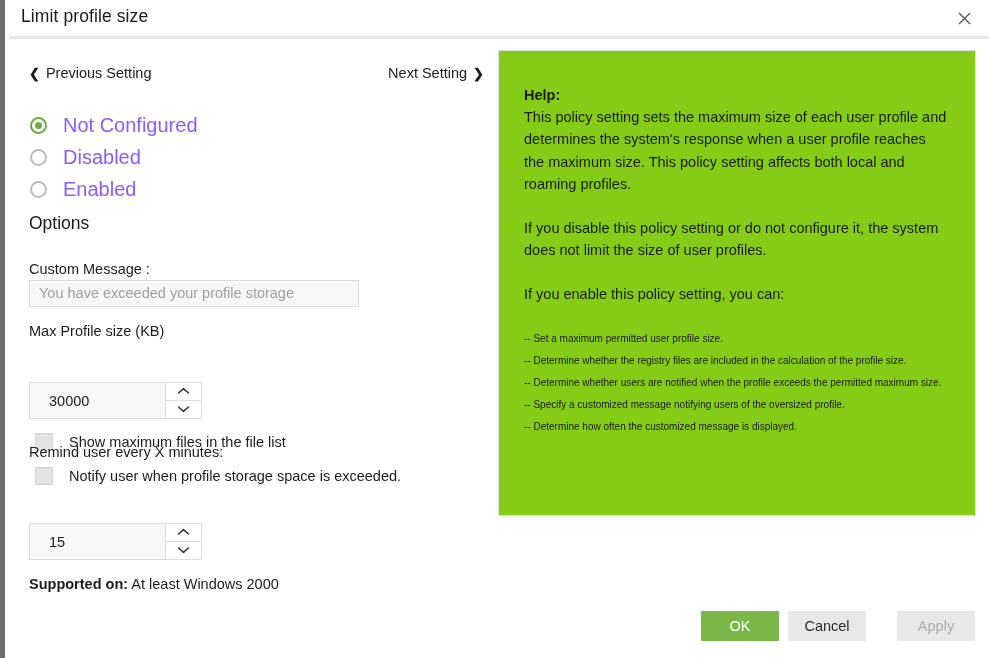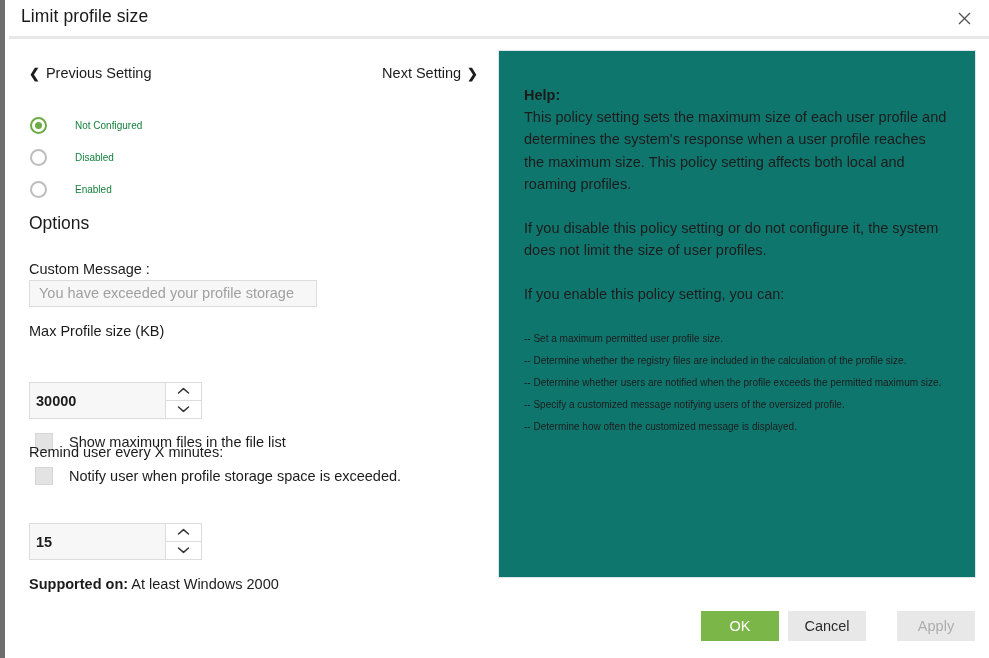--- a/index.html
+++ b/index.html
@@ -109,21 +109,21 @@
     font-size: 14.5px;
     color: #1c1c1c;
     white-space: nowrap;
     cursor: pointer;
     user-select: none;
     display: flex;
     align-items: center;
     gap: 6px;
   }
   .nav-prev { left: 0; }
-  .nav-next { right: 16px; margin-left: 37px; }
+  .nav-next { right: 10px; margin-left: 37px; }
   .chev {
     font-size: 13px;
     font-weight: bold;
     line-height: 1;
     position: relative;
     top: 0px;
   }
 
   
   .radio-group {
@@ -152,23 +152,23 @@
   .radio.checked { border-color: #6cab45; }
   .radio.checked::after {
     content: "";
     position: absolute;
     left: 3px; top: 3px;
     width: 7px; height: 7px;
     border-radius: 50%;
     background: #6cab45;
   }
   .radio-label {
-    margin-left: 28px;
-    font-size: 10px;
-    color: #15803d;
+    margin-left: 16px;
+    font-size: 20px;
+    color: #8b5cf6;
   }
 
   
   .options-heading {
     position: absolute;
     left: 22px;
     top: 174px;
     font-size: 17.5px;
     color: #1a1a1a;
   }
@@ -181,21 +181,21 @@
     white-space: nowrap;
   }
   .lbl-custom-message { top: 222px; }
   .lbl-max-profile    { top: 284px; }
   .lbl-remind         { top: 405px; }
 
   .text-input {
     position: absolute;
     left: 22px;
     top: 241px;
-    width: 288px;
+    width: 330px;
     height: 27px;
     border: 1px solid #dcdcdc;
     background: #f7f7f7;
     color: #a0a0a0;
     font-size: 14.5px;
     font-family: "Liberation Sans", sans-serif;
     padding: 0 6px 12px 9px;
     line-height: 25px;
     white-space: nowrap;
     overflow: hidden;
@@ -215,22 +215,21 @@
   .spin-value {
     width: 136px;
     border: 1px solid #dcdcdc;
     border-right: none;
     background: #f7f7f7;
     color: #1c1c1c;
     font-size: 14.5px;
     font-family: "Liberation Sans", sans-serif;
     display: flex;
     align-items: center;
-    padding-left: 6px;
-    font-weight: bold;
+    padding-left: 19px;
   }
   .spin-btns {
     width: 37px;
     display: flex;
     flex-direction: column;
   }
   .spin-btn {
     flex: 1 1 50%;
     border: 1px solid #dcdcdc;
     background: #ffffff;
@@ -279,22 +278,22 @@
     white-space: nowrap;
   }
   .supported b { font-weight: bold; }
 
   
   .help-panel {
     position: absolute;
     left: 491px;
     top: 11px;
     width: 478px;
-    height: 528px;
-    background: #0f766e;
+    height: 466px;
+    background: #84cc16;
     border: 1px solid #dde4e8;
     overflow: hidden;
   }
   .help-inner {
     padding: 33px 26px 0 25px;
   }
   .help-title {
     font-size: 14.5px;
     font-weight: bold;
     color: #1a1a1a;

